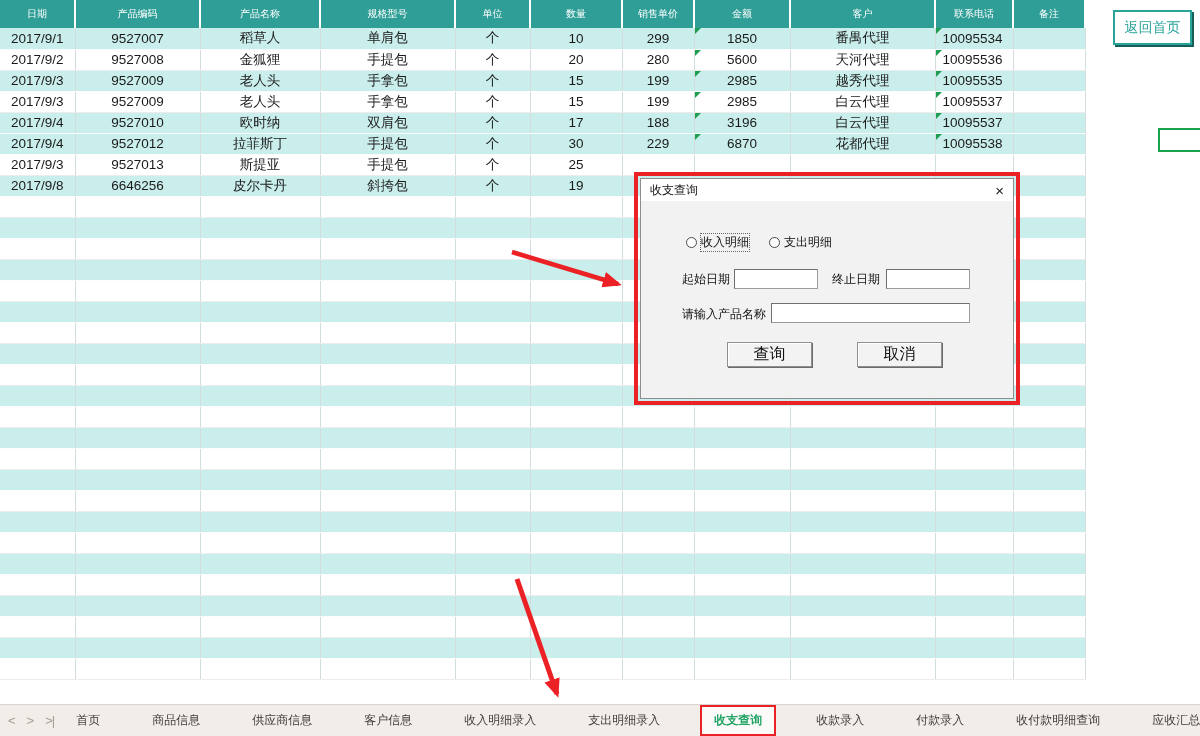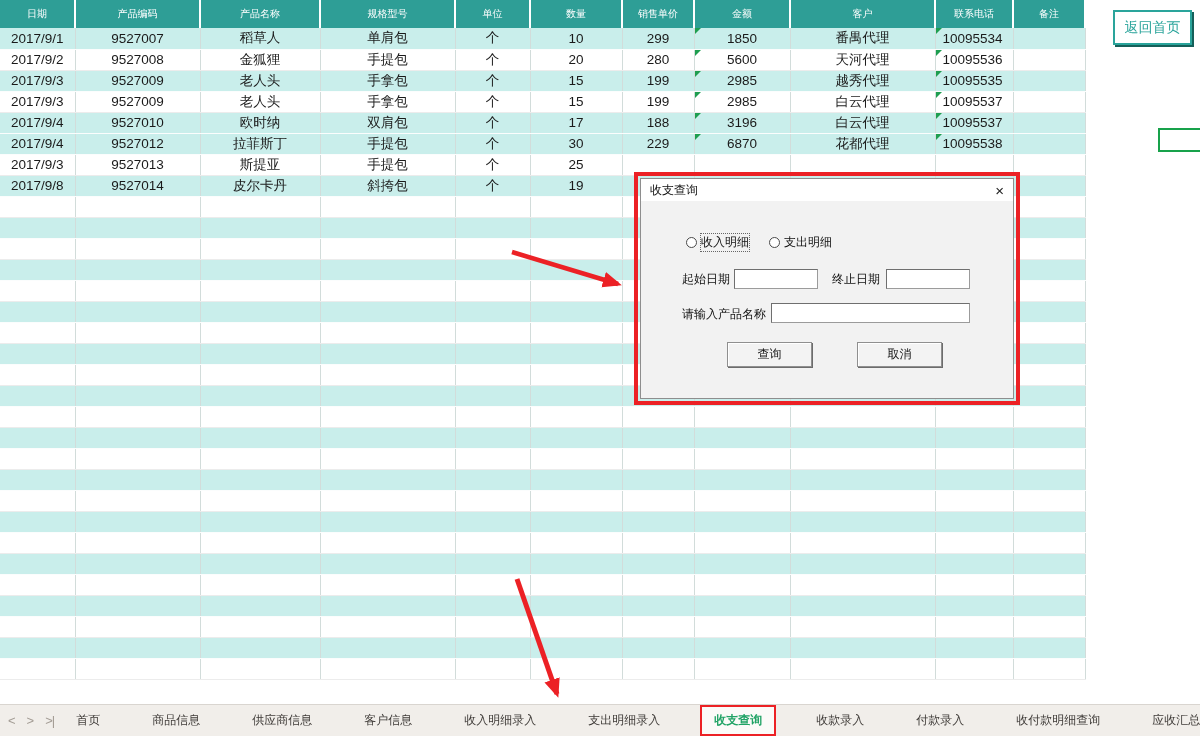--- a/index.html
+++ b/index.html
@@ -62,21 +62,21 @@
   .radio-circle{width:11px; height:11px; border:1px solid #4a4a4a; border-radius:50%; background:#fff; flex:0 0 auto;}
   .radio-item.focused .radio-label{outline:1px dotted #666;}
   .dlg-label{position:absolute; white-space:nowrap;}
   .dlg-input{
     position:absolute; height:20px; background:#fff; border:1px solid #9b9b9b;
     border-top-color:#6f6f6f; border-left-color:#6f6f6f; font-size:12px; padding:0 3px;
   }
   .dlg-btn{
     position:absolute; width:85px; height:25px; background:#f3f3f3;
     border:1px solid #8f8f8f; box-shadow:1px 1px 0 #6c6c6c, inset 1px 1px 0 #fff;
-    font-size:12px; display:flex; align-items:center; justify-content:center; cursor:pointer;
+    font-size:16px; display:flex; align-items:center; justify-content:center; cursor:pointer;
   }
   
   .tabbar{
     position:absolute; left:0; top:704px; width:1200px; height:32px; z-index:3;
     background:var(--tabbar-bg); border-top:1px solid #d9d5d0;
     display:flex; align-items:stretch; font-size:12px; color:#3f3b38;
   }
   .tab-nav{display:flex; align-items:center; column-gap:12px; padding:0 10px 0 8px; color:#a39c94; font-size:13px;}
   .tab-nav span{cursor:pointer; letter-spacing:-1px;}
   .tab{display:flex; align-items:center; padding:0 12px; cursor:pointer; white-space:nowrap;}
@@ -208,21 +208,21 @@
           <td class="c4">个</td>
           <td class="c5">25</td>
           <td class="c6"></td>
           <td class="c7"></td>
           <td class="c8"></td>
           <td class="c9"></td>
           <td class="c10"></td>
         </tr>
         <tr class="band">
           <td class="c0">2017/9/8</td>
-          <td class="c1">9527014</td>
+          <td class="c1">6646256</td>
           <td class="c2">皮尔卡丹</td>
           <td class="c3">斜挎包</td>
           <td class="c4">个</td>
           <td class="c5">19</td>
           <td class="c6"></td>
           <td class="c7"></td>
           <td class="c8"></td>
           <td class="c9"></td>
           <td class="c10"></td>
         </tr>

